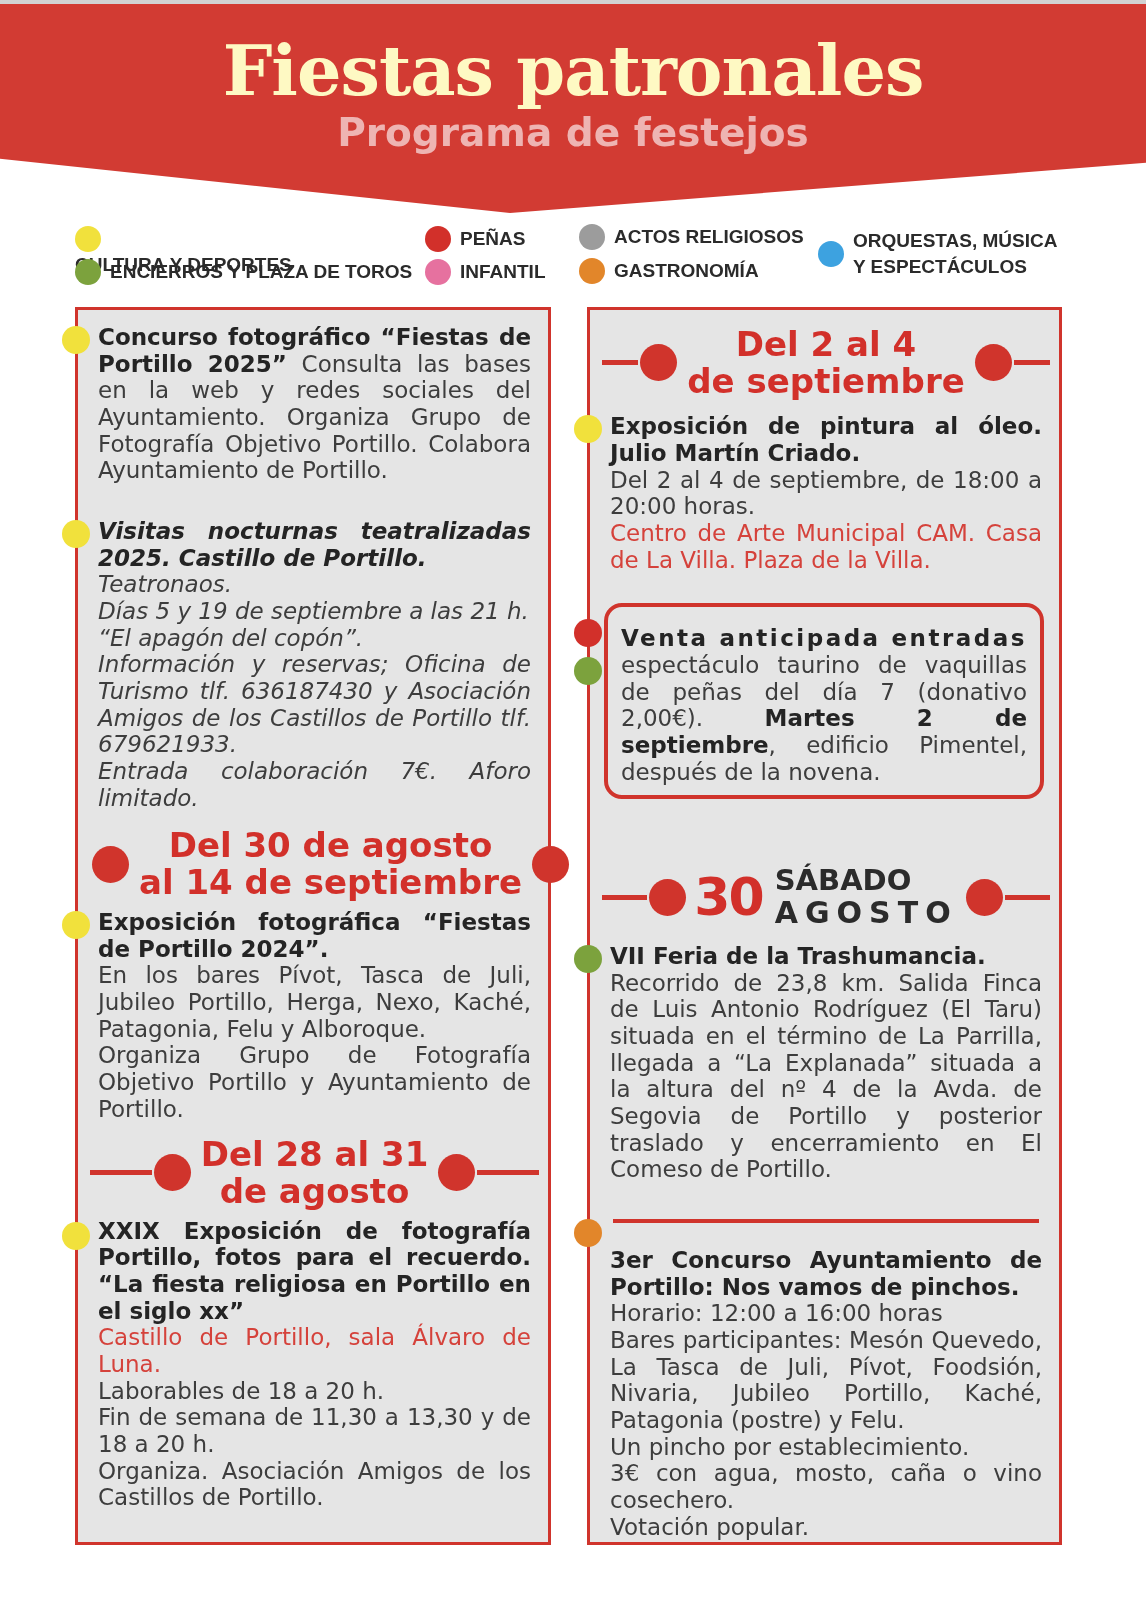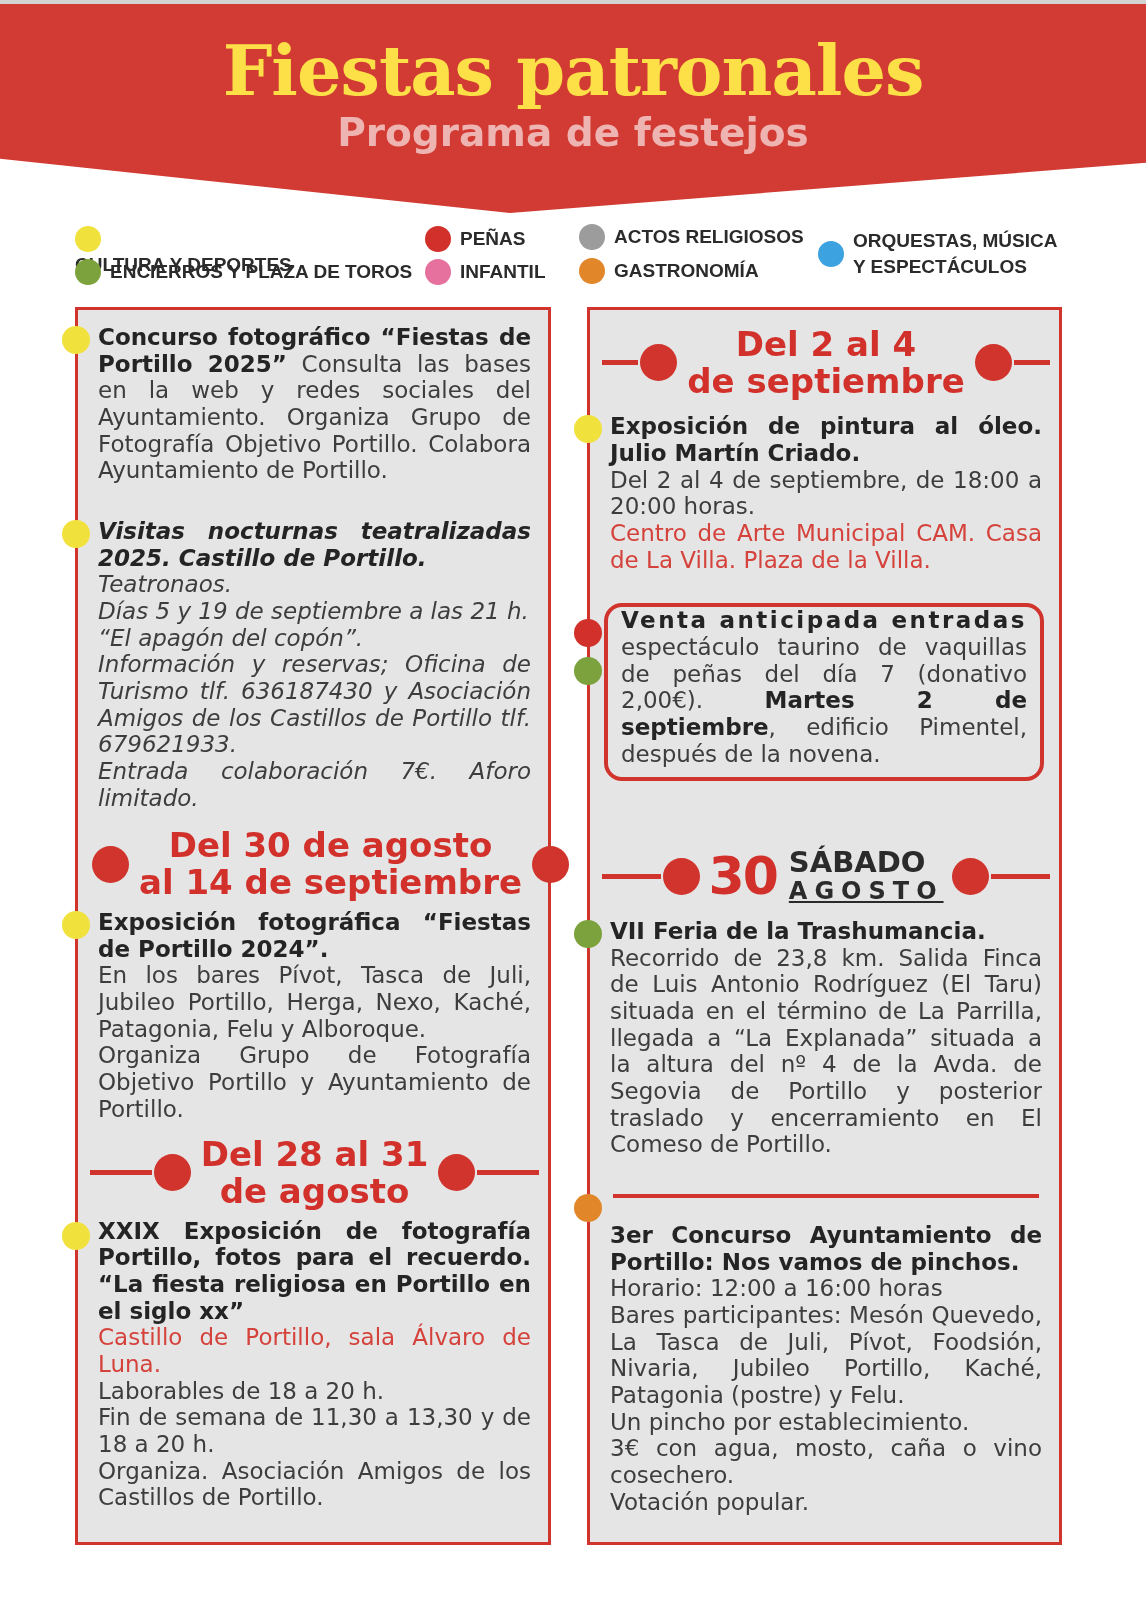--- a/index.html
+++ b/index.html
@@ -9,21 +9,21 @@
   .top-strip { position:absolute; top:0; left:0; width:100%; height:4px; background:#d2d2d2; }
 
   
   .banner {
     position:absolute; top:4px; left:0; width:100%; height:209px;
     background:#d23b33;
     clip-path:polygon(0 0, 100% 0, 100% 76%, 44.5% 100%, 0 74%);
     text-align:center;
   }
   .banner h1 {
-    margin-top:30px; color:#fde047; font-family:"DejaVu Serif", serif;
+    margin-top:30px; color:#fef9c3; font-family:"DejaVu Serif", serif;
     font-weight:bold; font-size:70px; line-height:1.05; letter-spacing:-1px;
   }
   .banner .subtitle {
     margin-top:2px; color:#eeb4b2; font-weight:bold; font-size:39px;
   }
 
   
   .legend { position:absolute; top:215px; left:0; width:100%; height:92px; }
   .lg-item { position:absolute; display:flex; align-items:flex-start; }
   .lg-dot { width:26px; height:26px; border-radius:50%; flex:0 0 auto; margin-right:9px; }
@@ -69,26 +69,26 @@
   .dh-dot { width:37px; height:37px; border-radius:50%; background:#d0342c; flex:0 0 auto; margin:0 2px; }
   .dh-text {
     text-align:center; color:#d2302a; font-weight:bold;
     font-size:34px; line-height:1.08; padding:0 8px; white-space:nowrap;
   }
   .dh-text span { display:block; }
   .dh-big { display:flex; align-items:center; gap:12px; padding:0 6px; }
   .day-num { font-size:52px; line-height:0.95; color:#d2302a; font-weight:bold; letter-spacing:-2px; }
   .day-col { display:flex; flex-direction:column; text-align:left; color:#2b2b2b; font-weight:bold; }
   .weekday { font-size:29px; line-height:1.1; }
-  .month { font-size:24px; line-height:1.15; letter-spacing:7px;text-decoration:underline; }
+  .month { font-size:30px; line-height:1.15; letter-spacing:7px; }
 
   
   .venta-box {
     position:relative; margin-left:-6px; margin-right:-2px;
-    border:4px solid #d0342c; border-radius:18px; padding:0 13px 9px;
+    border:4px solid #d0342c; border-radius:18px; padding:18px 13px 9px;
   }
   .venta-box .vdot { position:absolute; left:-34px; width:28px; height:28px; border-radius:50%; }
   .vdot-red   { top:12px; }
   .vdot-green { top:50px; }
   .venta-title { letter-spacing:2.5px; }
 
   .divider { height:4px; background:#d0342c; margin:36px 3px 24px; }
 
   
   .ml-e1 { margin-top:2px; }

